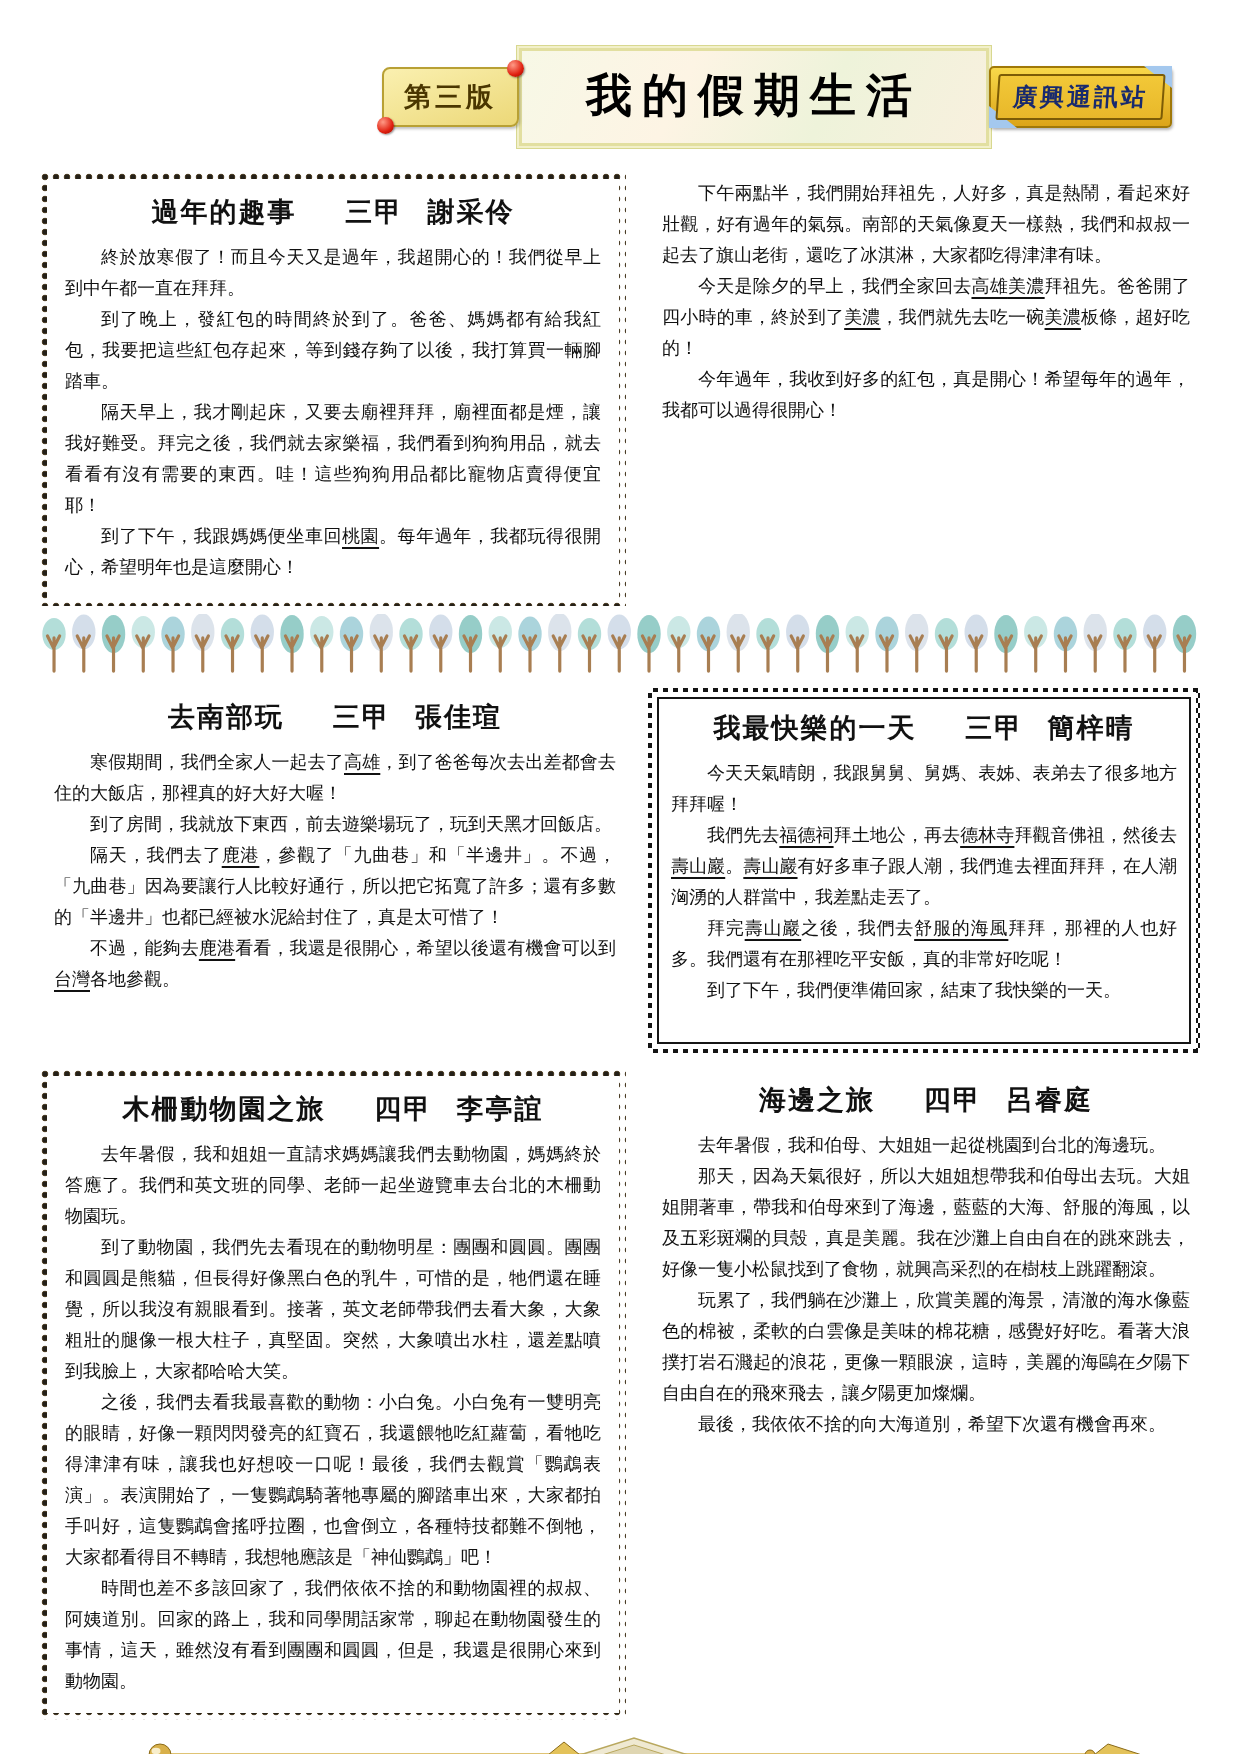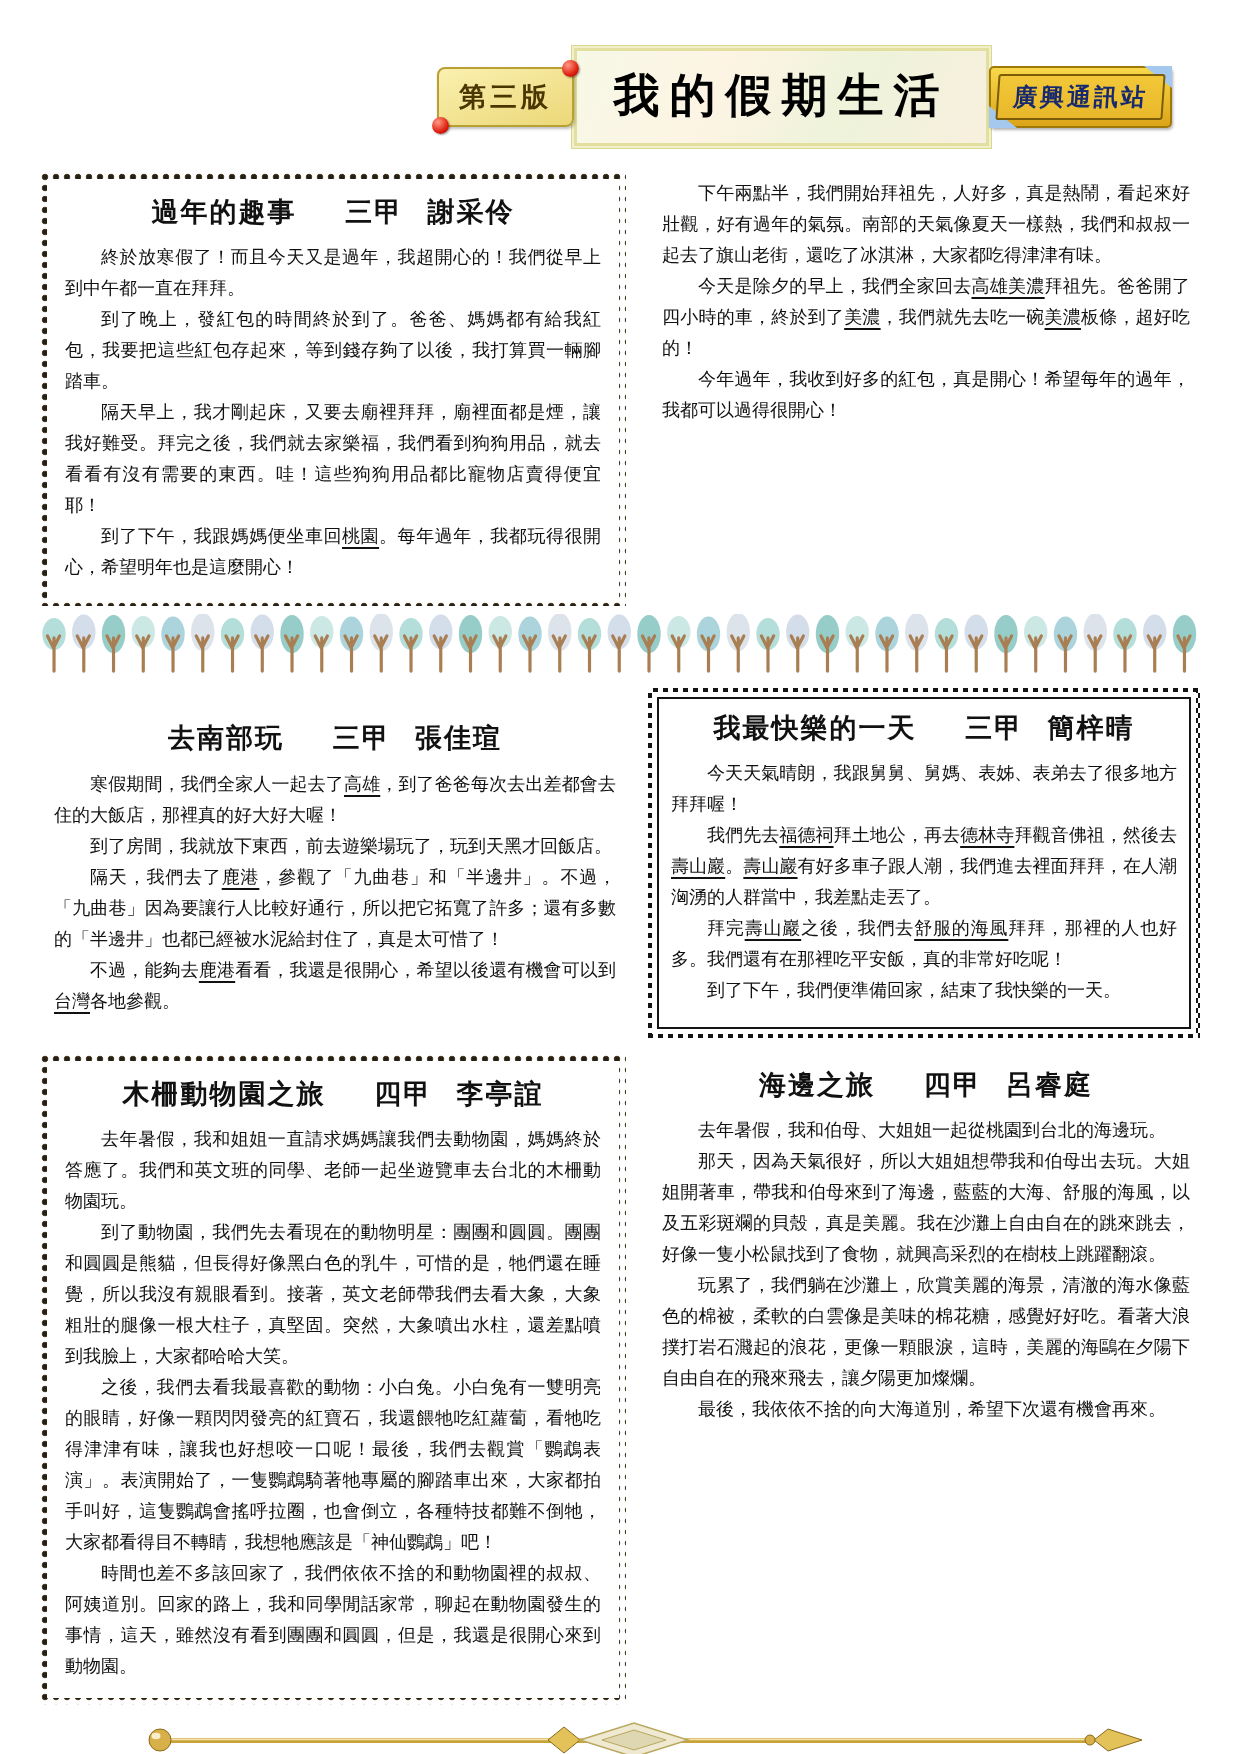--- a/index.html
+++ b/index.html
@@ -24,21 +24,21 @@
     font-weight: bold; font-size: 27px; color: #4a3600; letter-spacing: 4px;
     box-shadow: 1px 2px 3px rgba(0,0,0,.25);
   }
   .pin { position: absolute; width: 17px; height: 17px; border-radius: 50%;
     background: radial-gradient(circle at 35% 30%, #ff9a86, #e02010 60%, #8a0800);
     box-shadow: 1px 1px 2px rgba(0,0,0,.4); }
   .pin-tr { top: -9px; right: -7px; }
   .pin-bl { bottom: -9px; left: -7px; }
 
   .title-box {
-    width: 415px; padding: 14px 10px 16px;
+    width: 470px; padding: 14px 10px 16px;
     background: linear-gradient(115deg, #f7f8e6 0%, #fdf4e4 35%, #eef3da 65%, #f8f0de 100%);
     border: 3px solid #e2dfa0;
     box-shadow: 0 0 0 2px #f2f0ca, 0 0 0 3px #d8d890;
     text-align: center;
   }
   .title-box h1 {
     font-family: "DejaVu Sans", "Liberation Sans", sans-serif;
     font-weight: 900; font-size: 46px; letter-spacing: 10px; color: #000;
   }
 
@@ -86,28 +86,28 @@
   .frame-knot .inner { background: #fff; box-shadow: 0 0 0 4px #fff; padding: 4px 14px 12px; }
 
   
   .frame-checker {
     padding: 9px;
     background: repeating-conic-gradient(#141414 0% 25%, #ffffff 0% 50%);
     background-size: 10px 10px;
   }
   .frame-checker .inner {
     background: #fff; border: 2px solid #141414;
-    box-shadow: 0 0 0 5px #fff; padding: 4px 12px 21px;
+    box-shadow: 0 0 0 5px #fff; padding: 4px 12px 36px;
   }
 
   
   .tree-band { margin: 8px 0 10px; height: 62px; }
   .tree-band svg { display: block; width: 100%; height: 62px; }
 
-  .row2 { margin-bottom: 16px; align-items: center; }
+  .row2 { margin-bottom: 16px; }
   .row2 .col-right { margin-top: 2px; }
   .row3 { margin-bottom: 12px; }
 
   
   .footer { margin-top: 6px; }
   .rod { display: block; width: 100%; height: 48px; }
   .footer-text {
     display: flex; justify-content: center; gap: 150px; margin-top: -4px;
     font-weight: bold; font-size: 52px; color: #2b2f7e;
     letter-spacing: 16px;

